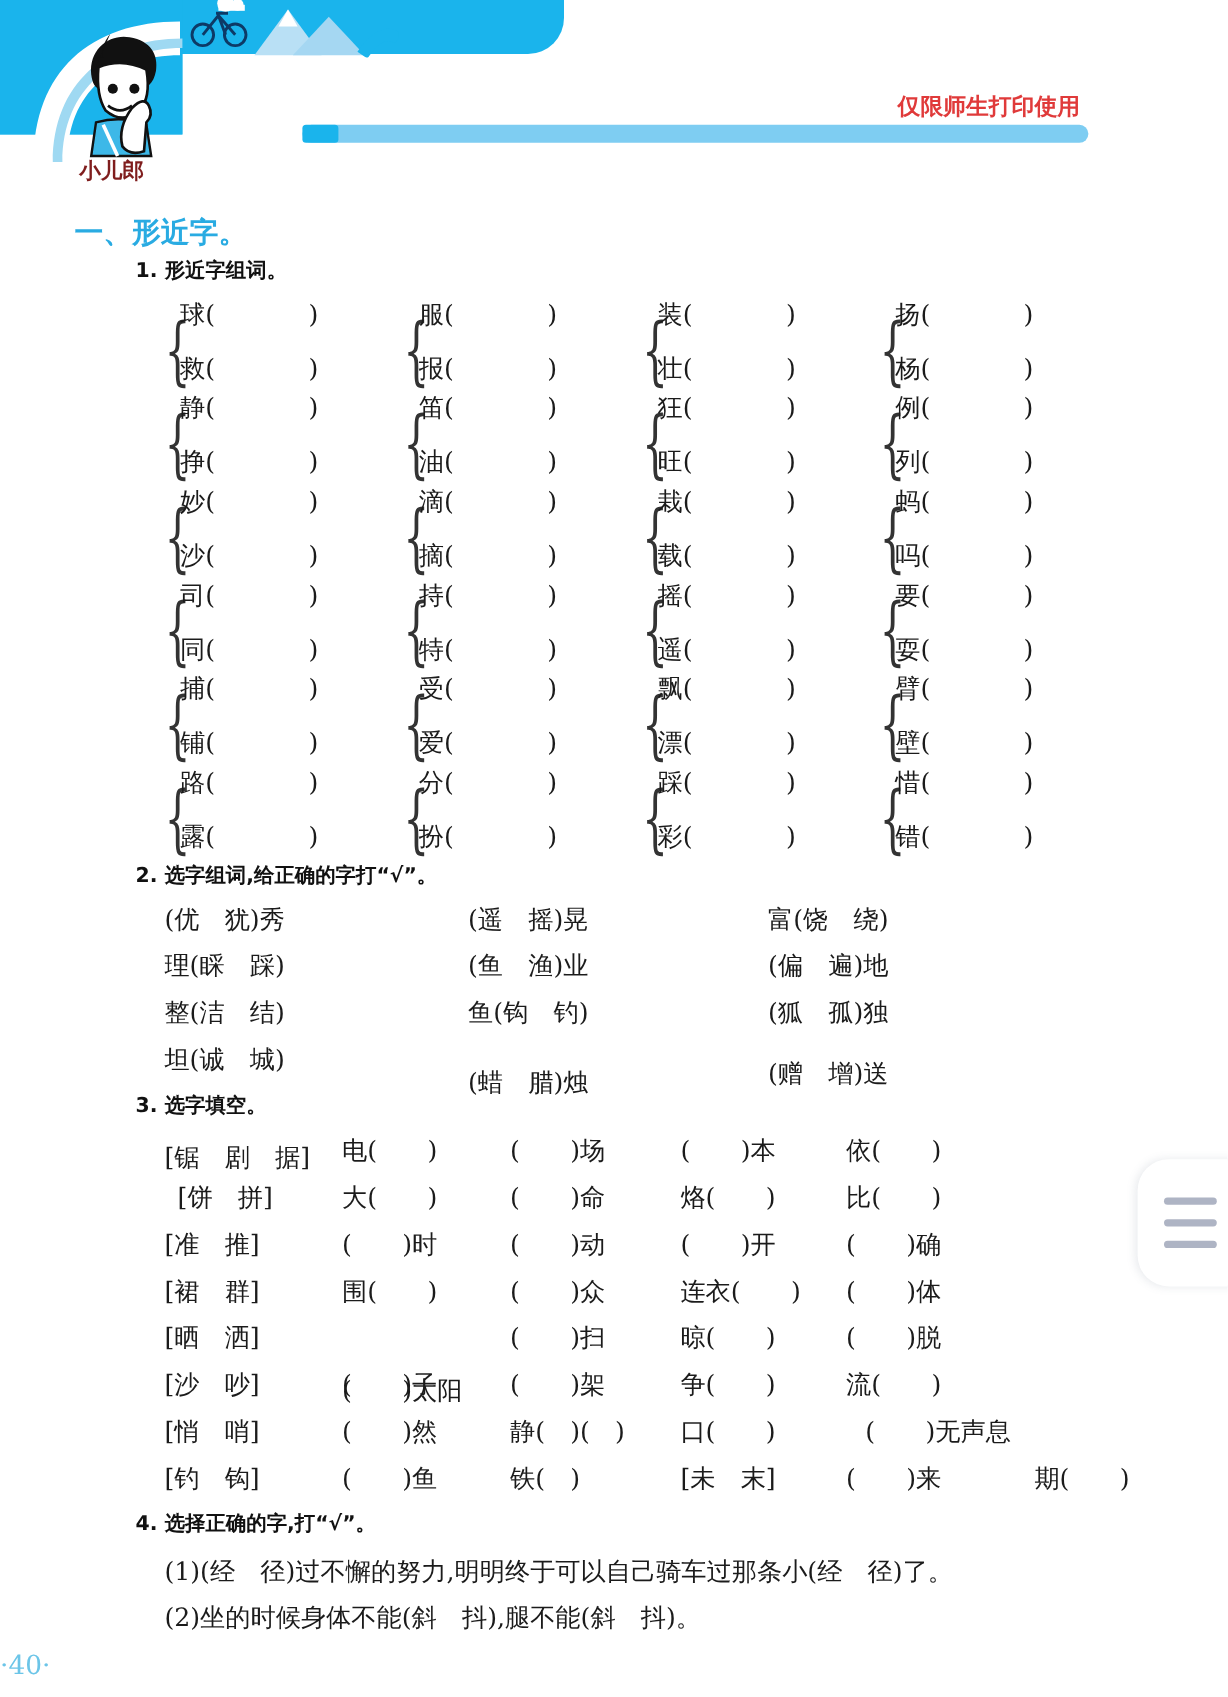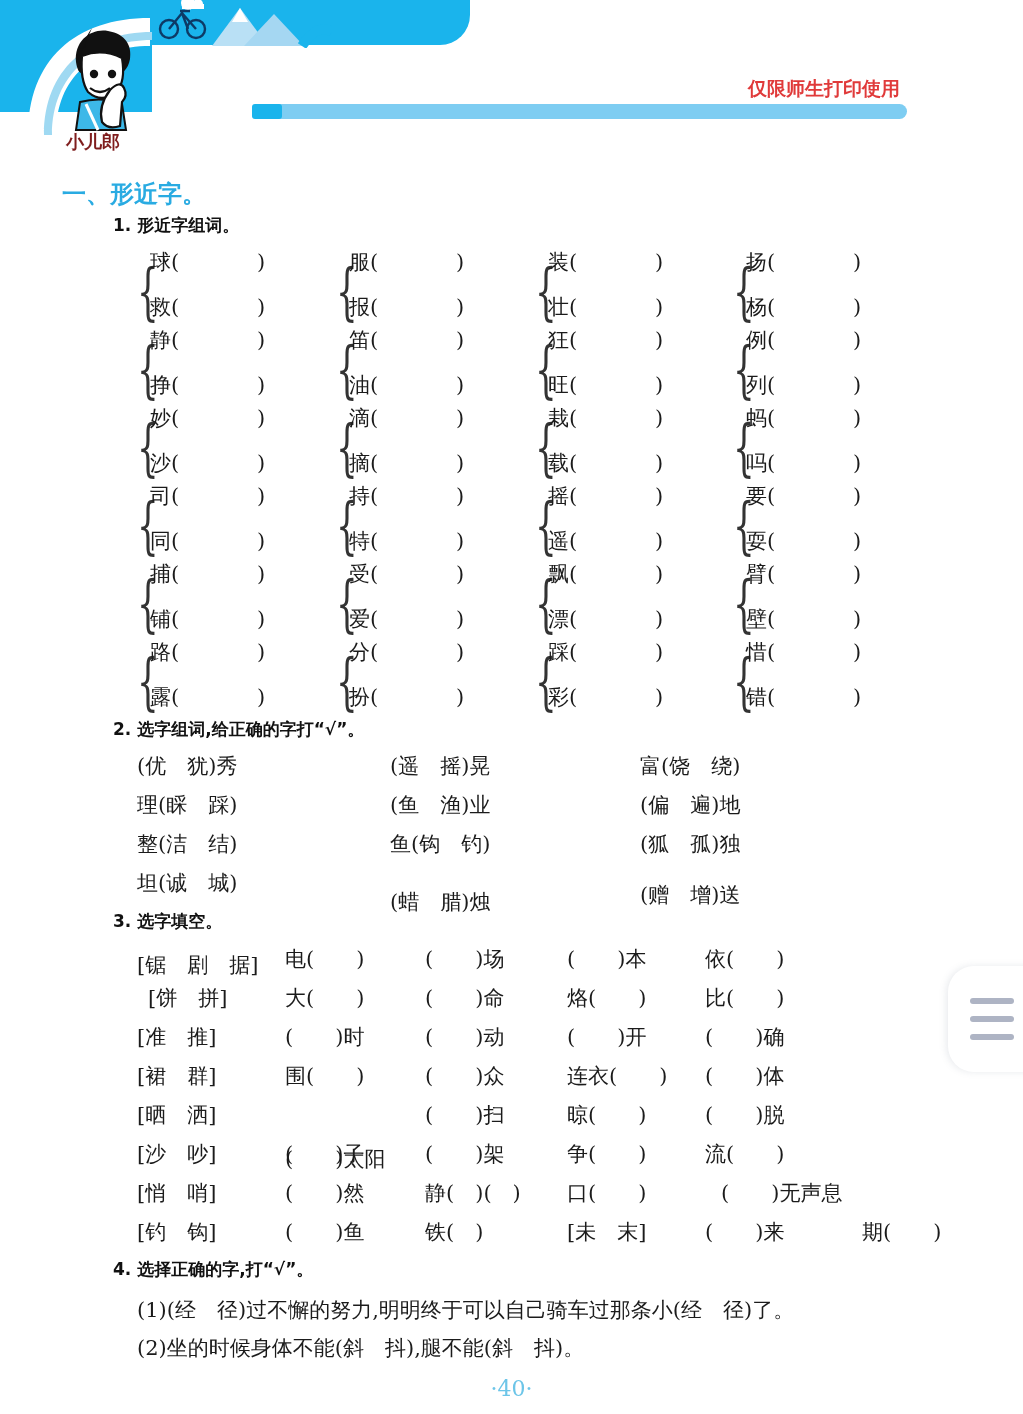--- a/index.html
+++ b/index.html
@@ -98,21 +98,21 @@
   }
 
   
   .q4-line{
     position:absolute;left:137px;font-size:21px;color:#1b1b1b;white-space:nowrap;
     font-family:"DejaVu Serif","Liberation Serif",serif;
   }
 
   
   .page-no{
-    position:absolute;left:0;top:1376px;width:1023px;text-align:center;
+    position:absolute;left:0;top:1376px;width:1023px;text-align:left;
     font-size:22px;color:#6cc5e8;
     font-family:"DejaVu Serif","Liberation Serif",serif;
   }
 
   
   .float-menu{
     position:absolute;left:948px;top:966px;width:86px;height:106px;
     background:#ffffff;border-radius:26px 0 0 26px;
     box-shadow:-2px 0 7px rgba(120,130,150,.16);
   }

